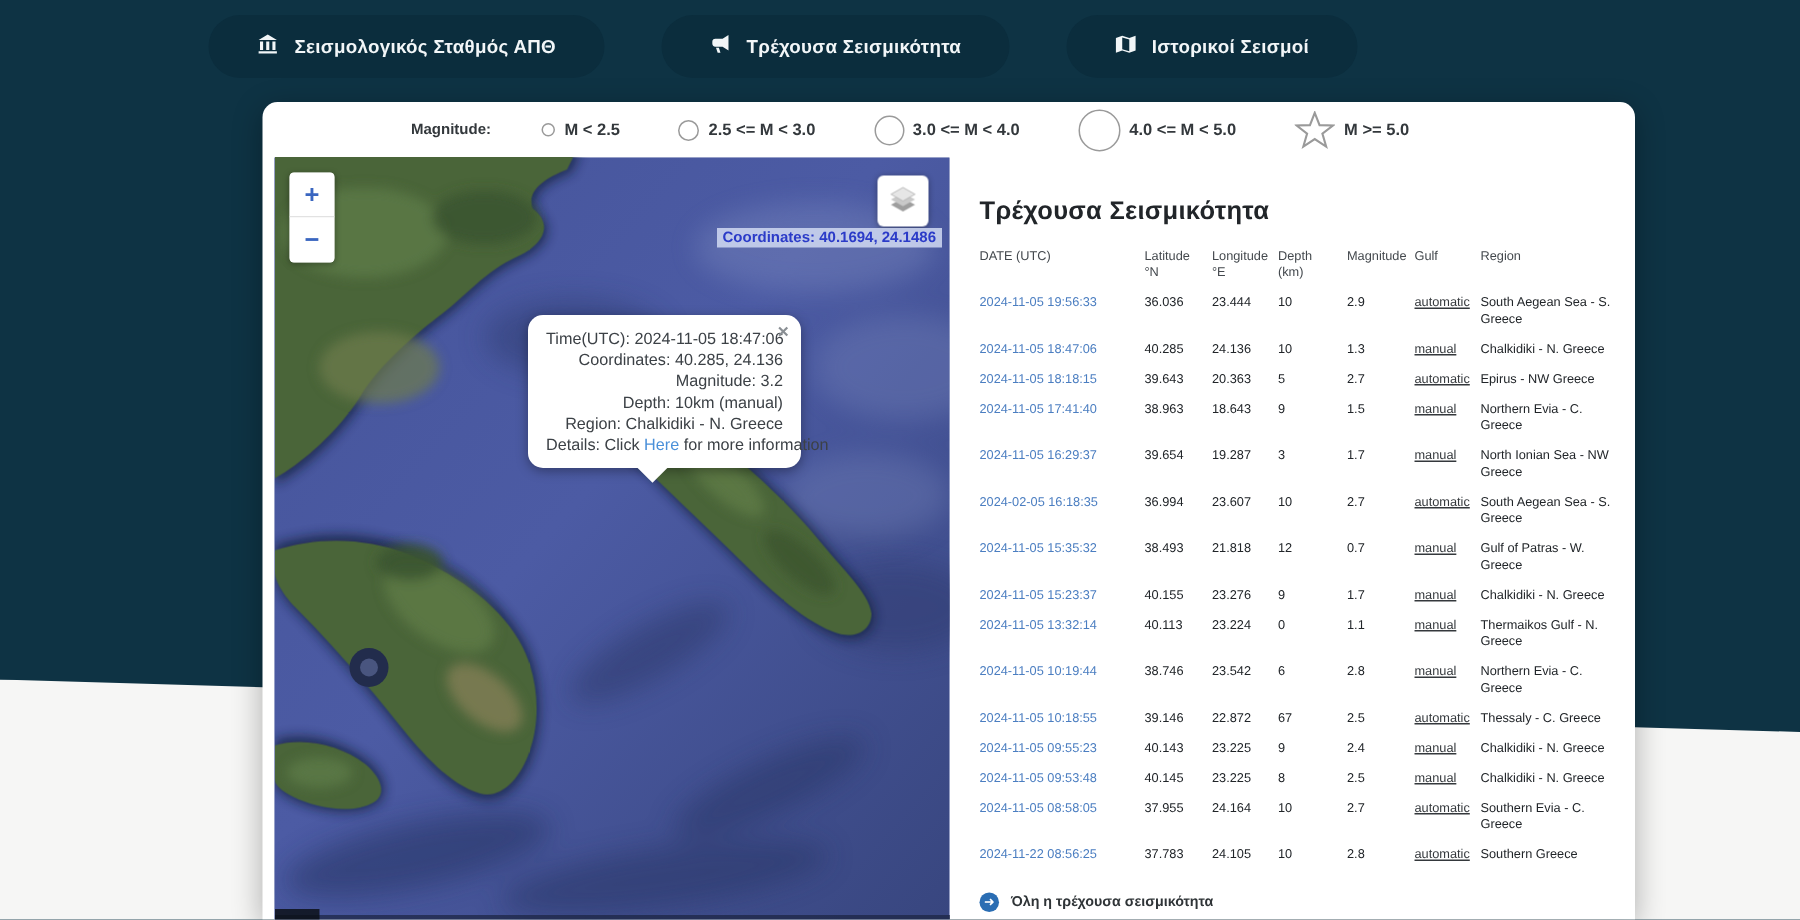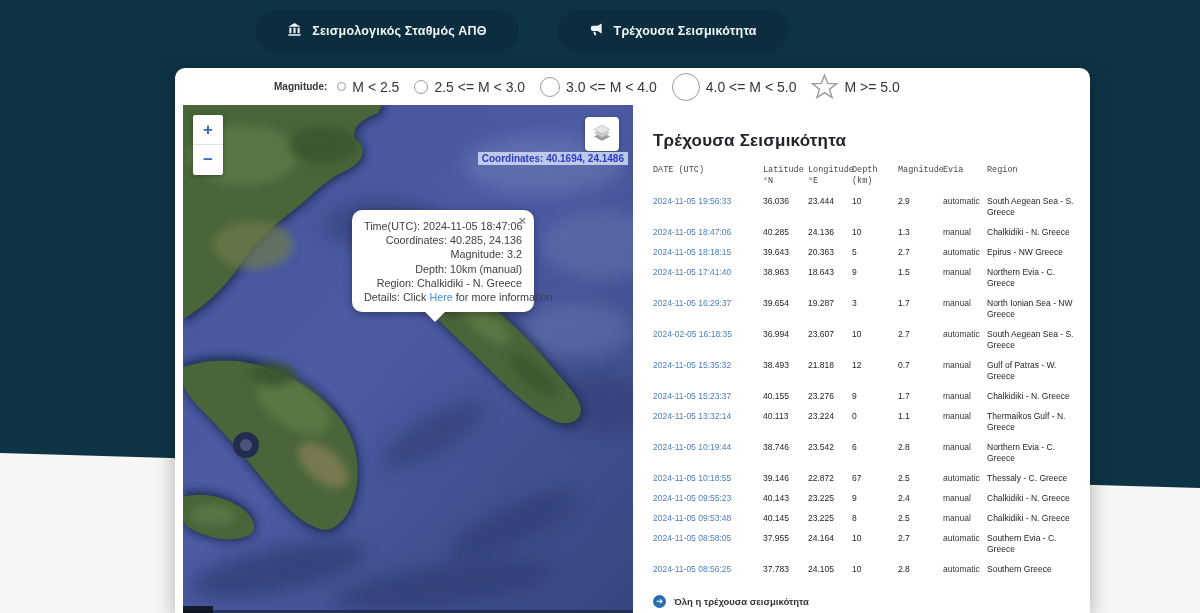--- a/index.html
+++ b/index.html
@@ -15,24 +15,24 @@
   .nav-btn { height:42px; padding:0 32px; border-radius:21px; background:#0b2d3d;
     display:flex; align-items:center; gap:10px; color:#f2f6f8; font-size:12.5px; font-weight:700;
     border:none; cursor:pointer; letter-spacing:.2px; }
   .nav-btn svg { width:15px; height:15px; fill:#f2f6f8; flex:0 0 auto; }
 
   
   .card { position:absolute; left:175px; top:68px; width:915px; height:545px;
     background:#ffffff; border-radius:10px 10px 0 0; box-shadow:0 5px 20px rgba(0,0,0,.30); }
 
   
-  .legend { position:absolute; left:0; top:0; width:100%; height:37px; display:flex; align-items:center; padding-left:99px; }
+  .legend { position:absolute; left:0; top:0; width:100%; height:37px; display:flex; align-items:center; padding-left:99px;gap:24px; }
   .legend-label { font-size:10px; font-weight:700; color:#33383c; margin-right:10px; }
   .leg-item { display:flex; align-items:center; gap:6px; margin-right:15px; }
-  .leg-item span.txt { font-size:14px; color:#33383c; font-weight:400; white-space:nowrap; }
+  .leg-item span.txt { font-size:11px; color:#33383c; font-weight:700; white-space:nowrap; }
   .ring { border:1.4px solid #9a9a9a; border-radius:50%; background:#fff; flex:0 0 auto; }
   .ring.s1{width:9px;height:9px;} .ring.s2{width:14px;height:14px;}
   .ring.s3{width:20px;height:20px;} .ring.s4{width:28px;height:28px;}
   .star svg{ width:27px; height:26px; display:block; }
   .depth-group { display:flex; align-items:center; margin-left:16px; }
   .dot { width:14px; height:14px; border-radius:50%; flex:0 0 auto; }
 
   
   .map { position:absolute; left:8px; top:37px; width:450px; height:508px; overflow:hidden; background:#47569c; }
   .map svg.terrain { position:absolute; left:0; top:0; }
@@ -53,27 +53,27 @@
   .popup .tail { position:absolute; left:76px; bottom:-7px; width:14px; height:14px; background:#fff; transform:rotate(45deg); }
   .popup a.here { color:#4a90d9; text-decoration:none; cursor:pointer; }
   .marker { position:absolute; left:253px; top:192px; width:11px; height:11px; border-radius:50%;
     background:#f5a623; border:1px solid #b97a10; box-shadow:0 0 3px rgba(0,0,0,.4); cursor:pointer; }
   .attrib { position:absolute; left:0; bottom:0; width:30px; height:7px; background:rgba(12,16,24,.85); }
 
   
   .panel { position:absolute; left:470px; top:30px; width:437px; }
   .panel h1 { font-size:17px; font-weight:700; color:#212529; margin:33px 0 0 8px; letter-spacing:.2px; }
   .thead { display:grid; grid-template-columns:110px 45px 44px 46px 45px 44px 1fr;
-    padding:14px 0 5px 8px;font-family:Liberation Mono, monospace; }
+    padding:14px 0 5px 8px; }
   .thead .th { font-size:8.5px; color:#43484d; line-height:10.5px; }
   .trow { display:grid; grid-template-columns:110px 45px 44px 46px 45px 44px 1fr;
     padding:4.5px 0 4.5px 8px; align-items:start; }
   .trow .cell { font-size:8.5px; color:#212529; line-height:11px; }
   .trow .date { color:#4b7ec1; cursor:pointer; text-decoration:none; }
-  .trow .mode { color:#34383c; }
+  .trow .mode { color:#34383c;text-decoration:underline; }
   .links { margin:16px 0 0 8px; }
   .link-row { display:flex; align-items:center; gap:8px; margin-bottom:11px; cursor:pointer; }
   .link-row .circ { width:13px; height:13px; border-radius:50%; background:#2a6db3; color:#fff;
     display:flex; align-items:center; justify-content:center; font-size:8.5px; line-height:13px; flex:0 0 auto; }
   .link-row .ltxt { font-size:9.5px; color:#2f3437; font-weight:600; }
 </style>
 </head>
 <body>
 
 <div class="bottom-wedge"></div>
@@ -83,20 +83,26 @@
     <span><svg viewBox="0 0 16 16">
           <path d="M8 1 1.5 5h13L8 1zM2.5 6h2.2v6H2.5zM6.9 6h2.2v6H6.9zM11.3 6h2.2v6h-2.2zM1.5 13h13v1.6h-13z"></path>
         </svg></span>
     <span>Σεισμολογικός Σταθμός ΑΠΘ</span>
   </button>
   <button class="nav-btn">
     <span><svg viewBox="0 0 16 16">
           <path d="M13.5 1.5v11l-4.2-2.8H4.2A2.2 2.2 0 0 1 2 7.5V6.2A2.2 2.2 0 0 1 4.2 4h5.1l4.2-2.5zM4.6 10.4l1.2 3.6h2l-1.1-3.6H4.6z"></path>
         </svg></span>
     <span>Τρέχουσα Σεισμικότητα</span>
+  </button>
+  <button class="nav-btn">
+    <span><svg viewBox="0 0 16 16">
+          <path d="M1 3.5 5.5 2l5 1.5L15 2v10.5L10.5 14l-5-1.5L1 14V3.5zM5.5 3.2v8.3l5 1.5V4.7l-5-1.5z"></path>
+        </svg></span>
+    <span>Ιστορικοί Σεισμοί</span>
   </button>
 </div>
 
 <div class="card">
 
   <div class="legend">
     <span class="legend-label">Magnitude:</span>
     <span class="leg-item">
       <span class="ring s1"></span>
       <span class="txt">M &lt; 2.5</span>
@@ -240,21 +246,21 @@
         </div>
       <div class="th">
           <div>Depth</div>
           <div>(km)</div>
         </div>
       <div class="th">
           <div>Magnitude</div>
           <div></div>
         </div>
       <div class="th">
-          <div>Evia</div>
+          <div>Gulf</div>
           <div></div>
         </div>
       <div class="th">
           <div>Region</div>
           <div></div>
         </div>
     </div>
 
     <div id="tbody">
   <div class="trow">
@@ -391,21 +397,21 @@
     <a class="cell date">2024-11-05 08:58:05</a>
     <span class="cell">37.955</span>
     <span class="cell">24.164</span>
     <span class="cell">10</span>
     <span class="cell">2.7</span>
     <span class="cell mode">automatic</span>
     <span class="cell">Southern Evia - C. Greece</span>
   </div>
 
   <div class="trow">
-    <a class="cell date">2024-11-05 08:56:25</a>
+    <a class="cell date">2024-11-22 08:56:25</a>
     <span class="cell">37.783</span>
     <span class="cell">24.105</span>
     <span class="cell">10</span>
     <span class="cell">2.8</span>
     <span class="cell mode">automatic</span>
     <span class="cell">Southern Greece</span>
   </div>
 </div>
 
     <div class="links" id="links">

